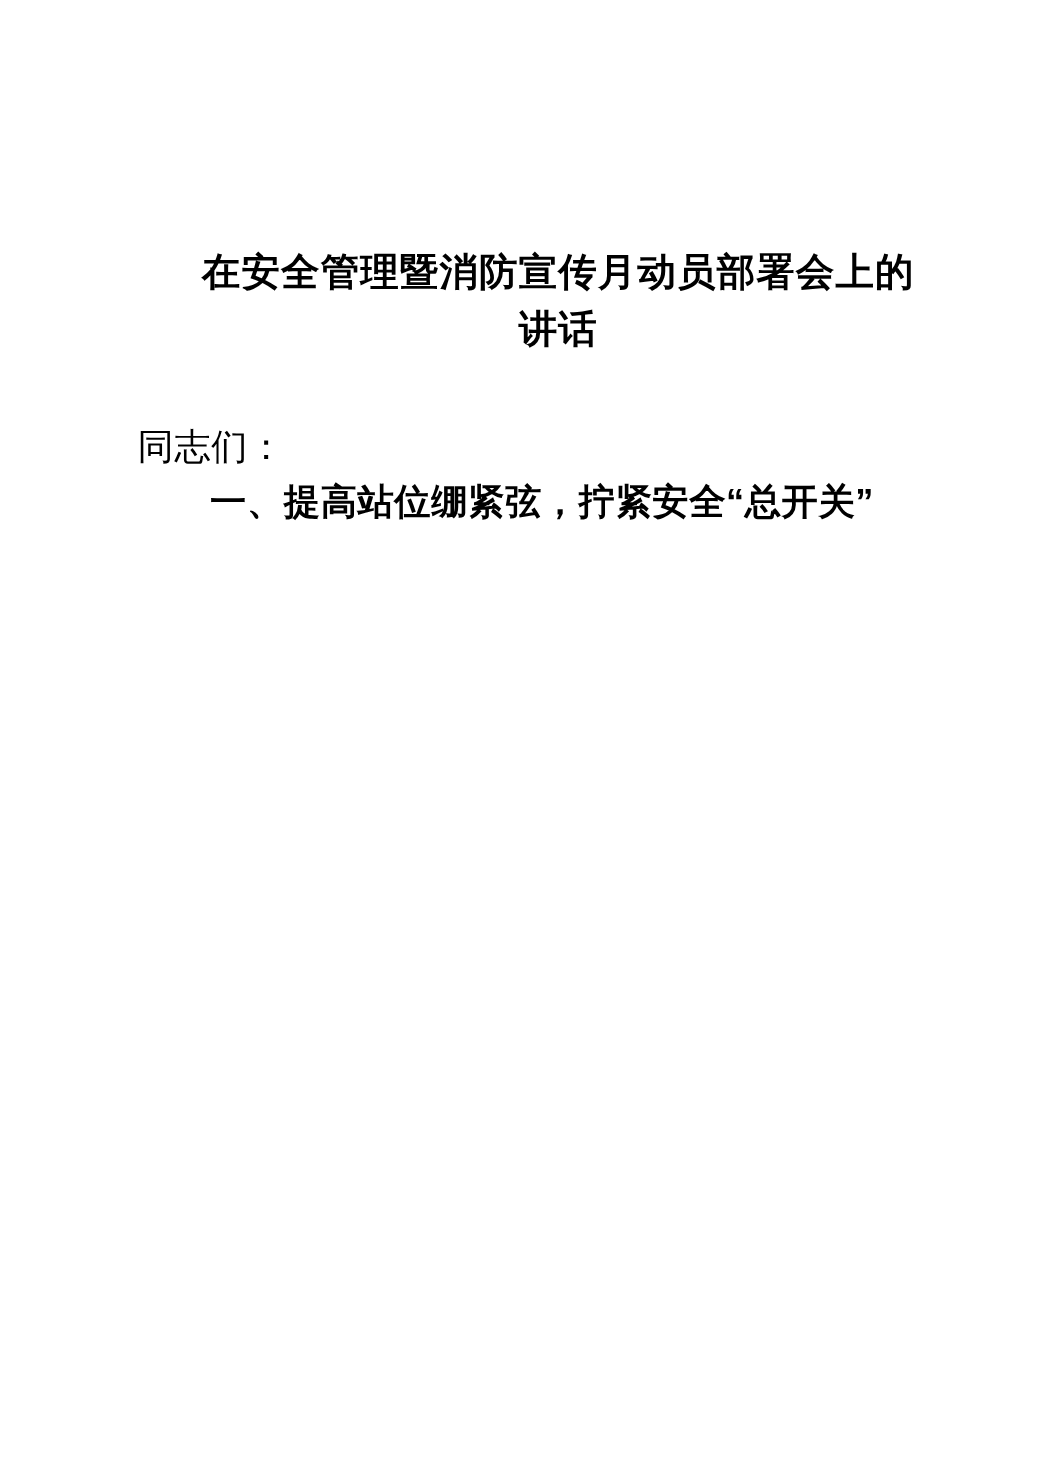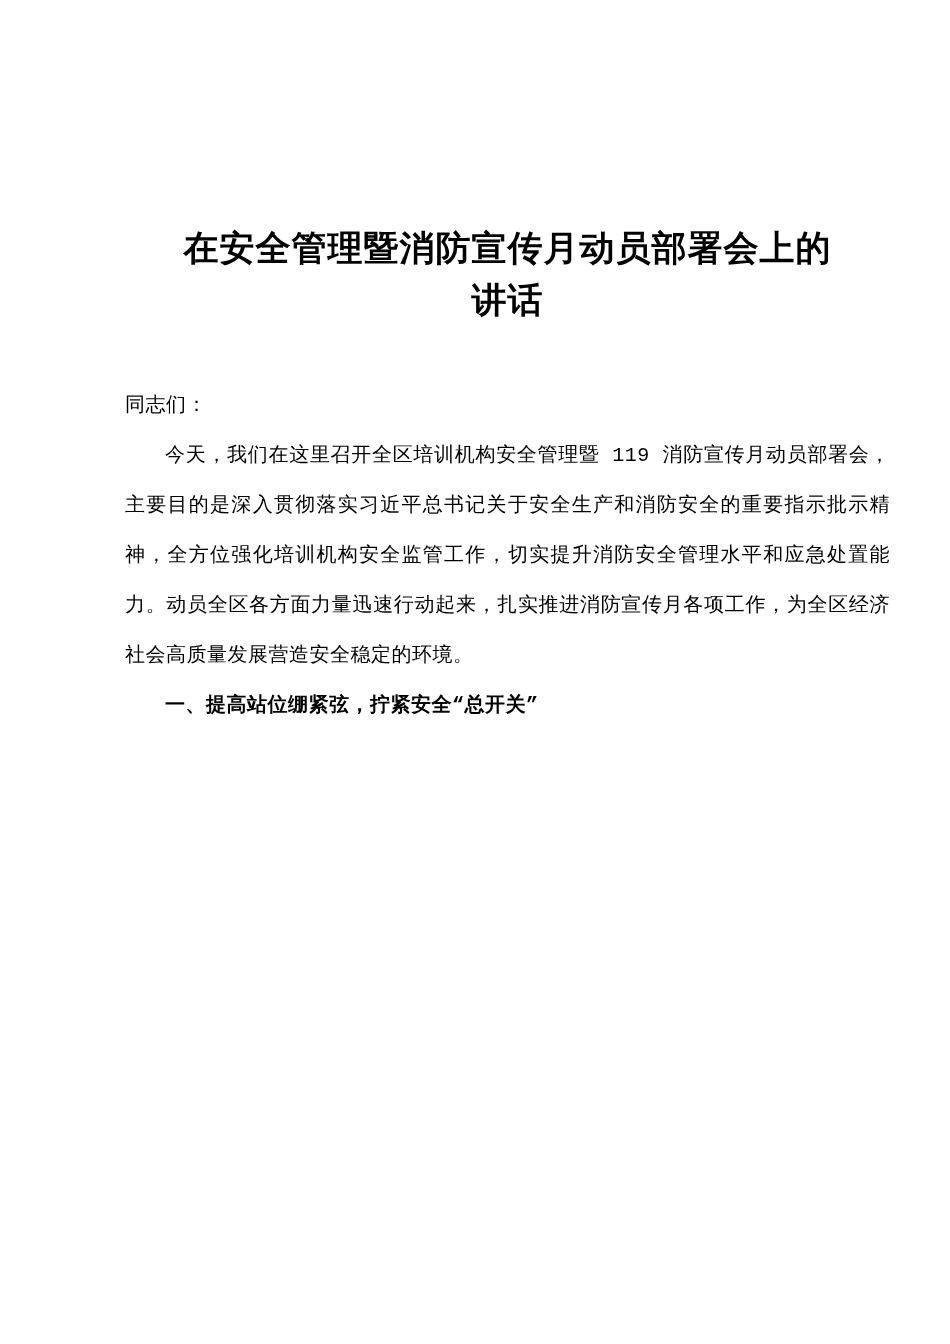--- a/index.html
+++ b/index.html
@@ -17,39 +17,37 @@
   }
   .doc-title {
     font-size: 35px;
     font-weight: bold;
     line-height: 52px;
     text-align: center;
     margin-bottom: 55px;
     letter-spacing: 1px;
   }
   .para {
-    font-size: 20px;
+    font-size: 33px;
     line-height: 50px;
     text-align: justify;
     text-justify: inter-character;
     letter-spacing: 0.5px;
-    font-family: Liberation Mono, monospace;
   }
   .para.indent { text-indent: 2em; }
   .para.bold { font-weight: bold; }
 </style>
 </head>
 <body>
 
 <div class="page">
   <h1 class="doc-title">
     <span>在安全管理暨消防宣传月动员部署会上的</span><br>
     <span>讲话</span>
   </h1>
 
   <p class="para">同志们：</p>
 
-  <p class="para indent">今天，我们在这里召开全区培训机构安全管理暨 119 消防宣传月动员部署会，主要目的是深入贯彻落实习近平总书记关于安全生产和消防安全的重要指示批示精神，全方位强化培训机构安全监管工作，切实提升消防安全管理水平和应急处置能力。动员全区各方面力量迅速行动起来，扎实推进消防宣传月各项工作，为全区经济社会高质量发展营造安全稳定的环境。</p>
 
 
   <p class="para indent bold">一、提高站位绷紧弦，拧紧安全“总开关”</p>
 
 </div>
 
 </body></html>

